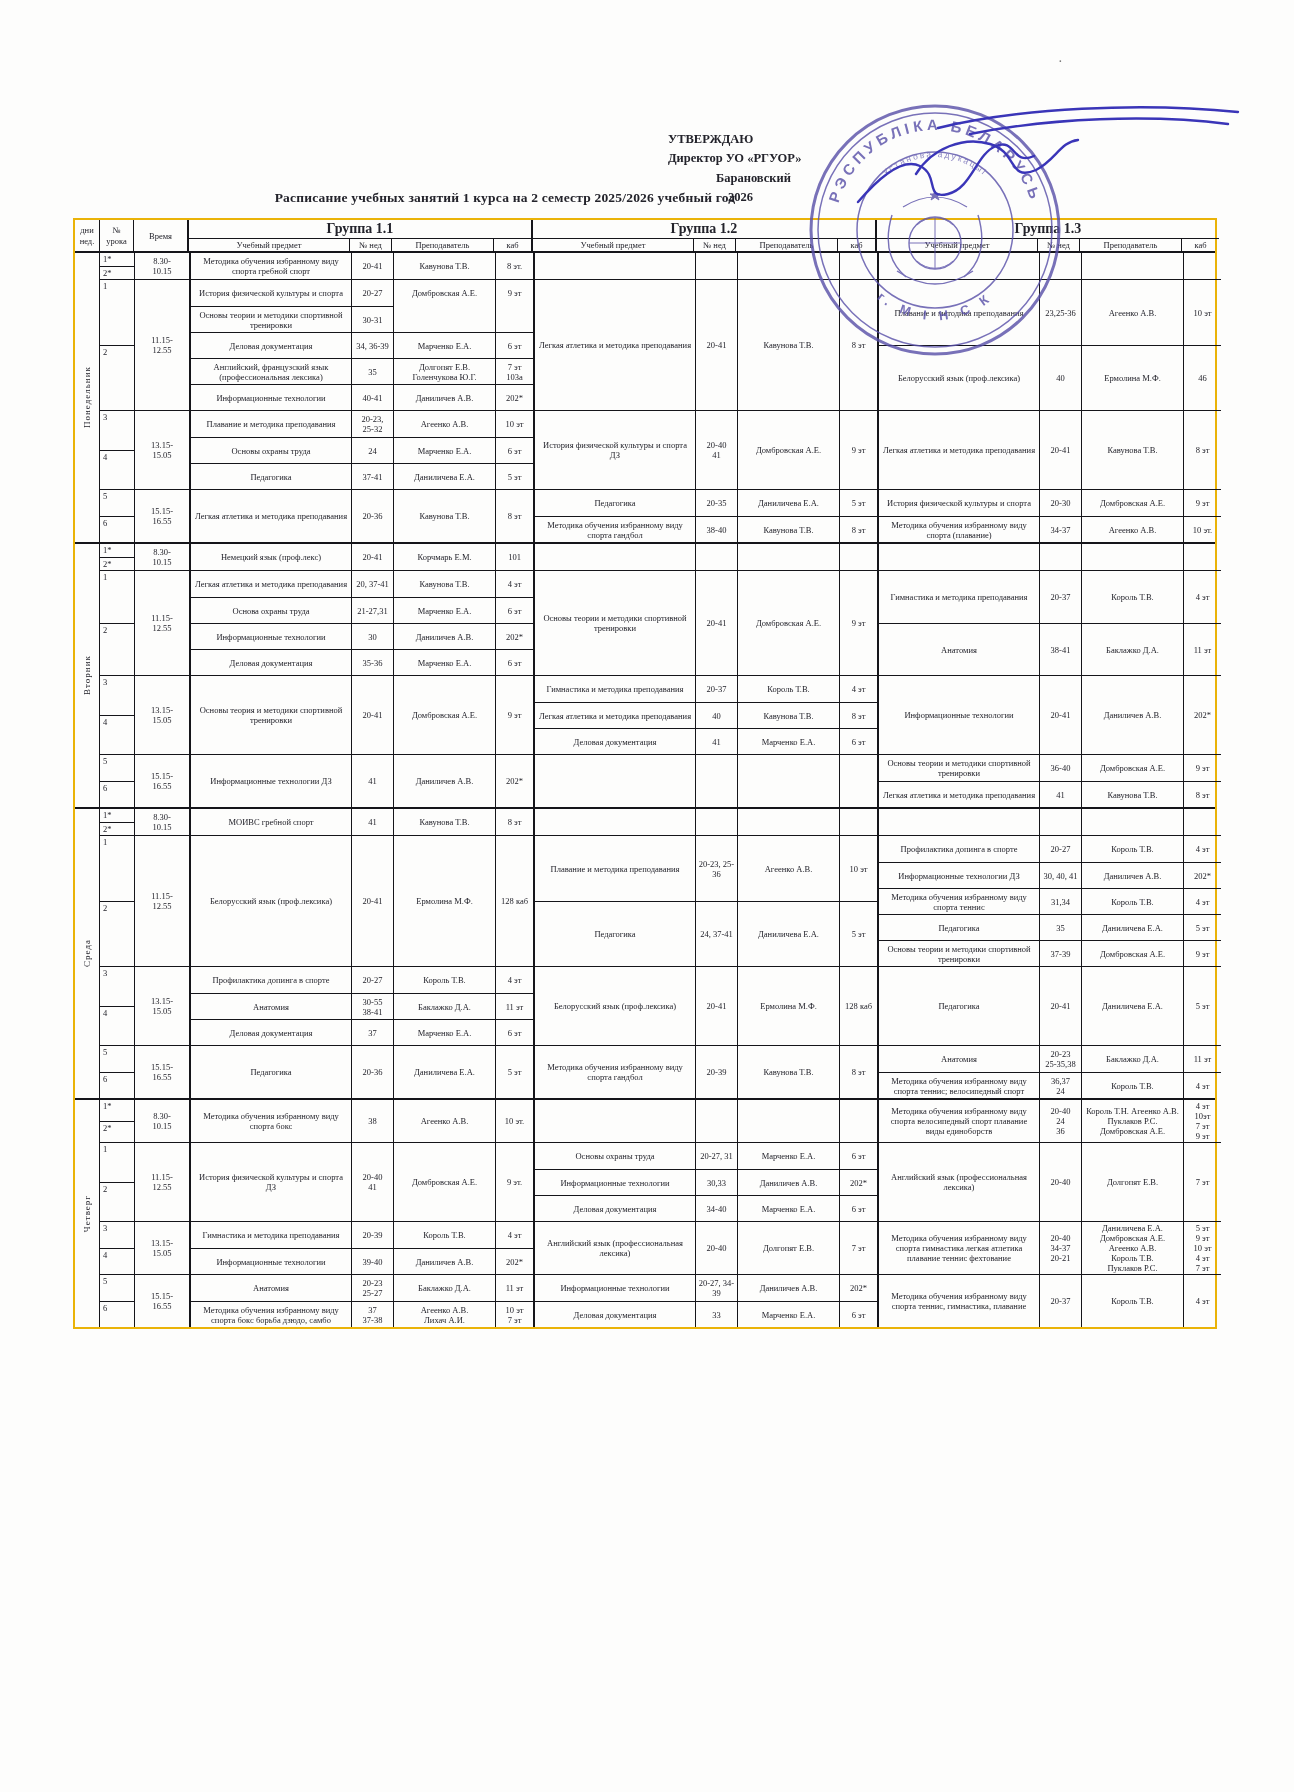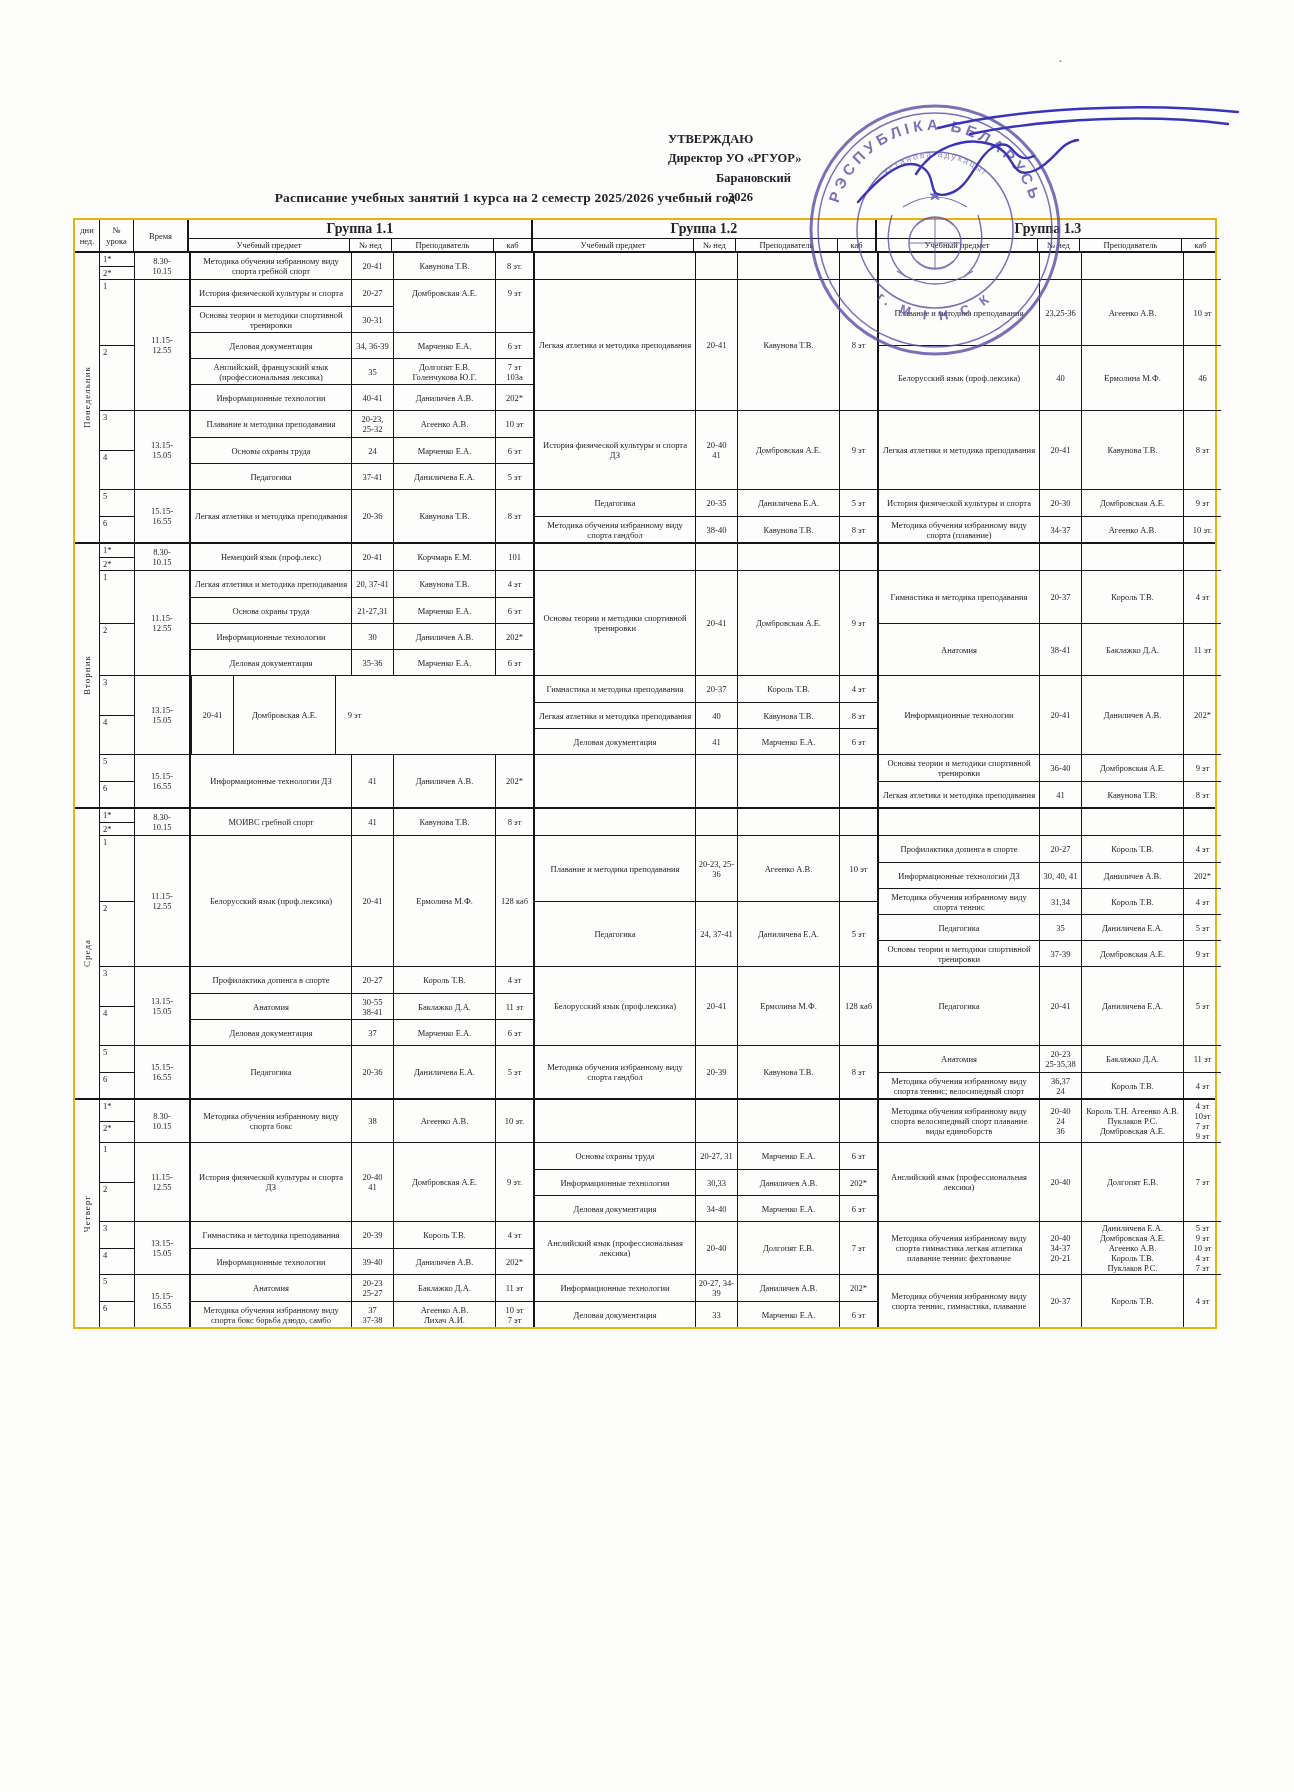--- a/index.html
+++ b/index.html
@@ -405,20 +405,21 @@
           </div>
           <div class="block">
             <div class="numcell">
               <div>3</div>
               <div>4</div>
             </div>
             <div class="timecell">13.15-
 15.05</div>
             <div class="grp blh" style="display: flex; flex-direction: column;">
               <div class="entry">
+                <div class="c w-subj">Основы теория и методики спортивной тренировки</div>
                 <div class="c w-wk bl">20-41</div>
                 <div class="c w-tch bl">Домбровская А.Е.</div>
                 <div class="c w-room bl">9 эт</div>
               </div>
             </div>
             <div class="grp blh" style="display: flex; flex-direction: column;">
               <div class="entry">
                 <div class="c w-subj">Гимнастика и методика преподавания</div>
                 <div class="c w-wk bl">20-37</div>
                 <div class="c w-tch bl">Король Т.В.</div>

